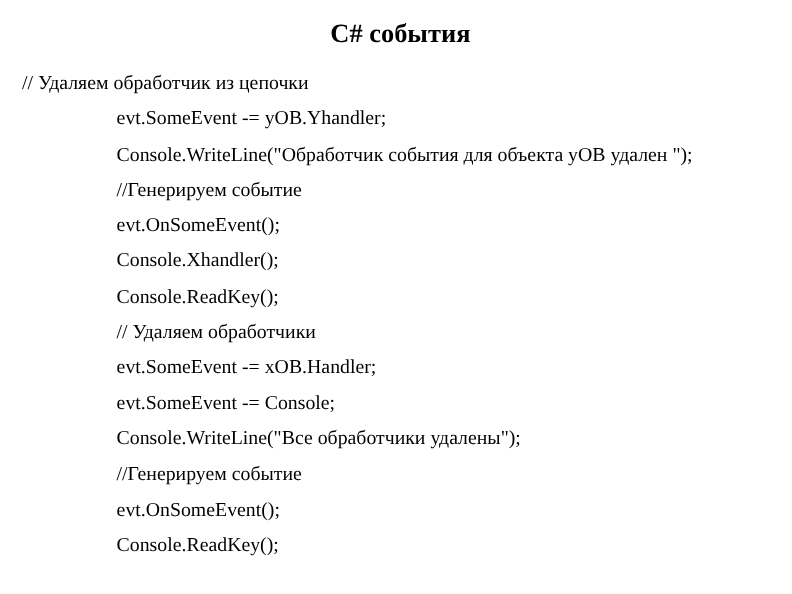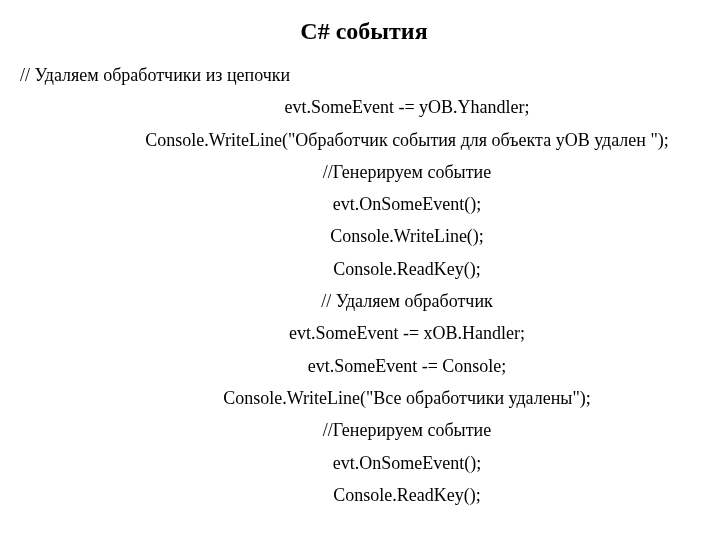--- a/index.html
+++ b/index.html
@@ -27,37 +27,36 @@
     .comment-line {
       font-size: 18px;
       margin: 0 0 8px 0;
       line-height: 1.35;
     }
     .code-line {
       font-size: 18px;
       margin: 0 0 8px 0;
       padding-left: 86px;
       line-height: 1.35;
-      text-align: center;
     }
   </style>
 </head>
 <body>
 
 <div class="slide">
   <h1 class="title">C#    события</h1>
   <div id="lines-container">
-      <p class="comment-line">// Удаляем обработчики из цепочки</p>
+      <p class="comment-line">// Удаляем обработчик из цепочки</p>
       <p class="code-line">evt.SomeEvent -= yOB.Yhandler;</p>
       <p class="code-line">Console.WriteLine("Обработчик события для объекта yOB удален ");</p>
       <p class="code-line">//Генерируем событие</p>
       <p class="code-line">evt.OnSomeEvent();</p>
-      <p class="code-line">Console.WriteLine();</p>
+      <p class="code-line">Console.Xhandler();</p>
       <p class="code-line">Console.ReadKey();</p>
-      <p class="code-line">// Удаляем обработчик</p>
+      <p class="code-line">// Удаляем обработчики</p>
       <p class="code-line">evt.SomeEvent -= xOB.Handler;</p>
       <p class="code-line">evt.SomeEvent -= Console;</p>
       <p class="code-line">Console.WriteLine("Все обработчики удалены");</p>
       <p class="code-line">//Генерируем событие</p>
       <p class="code-line">evt.OnSomeEvent();</p>
       <p class="code-line">Console.ReadKey();</p>
     </div>
 </div>
 
 </body></html>

